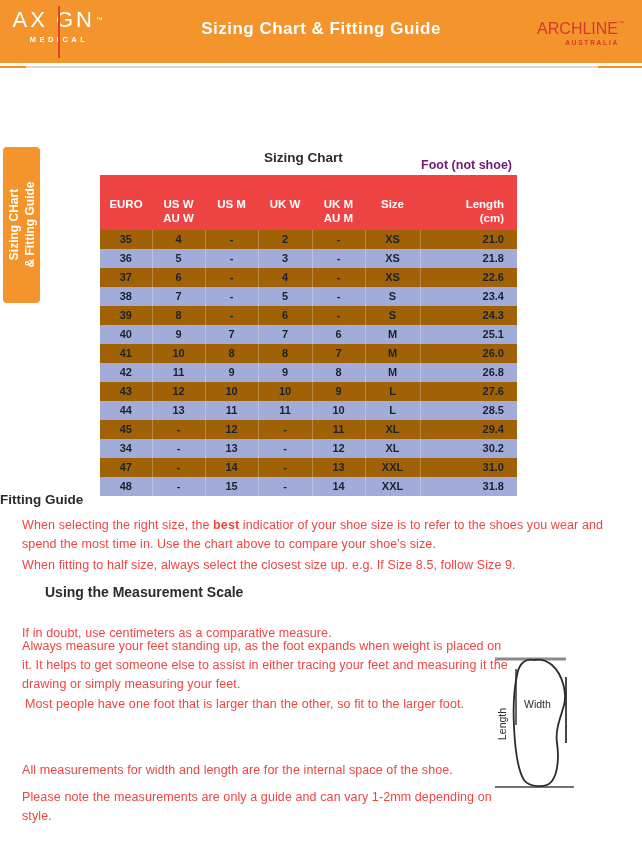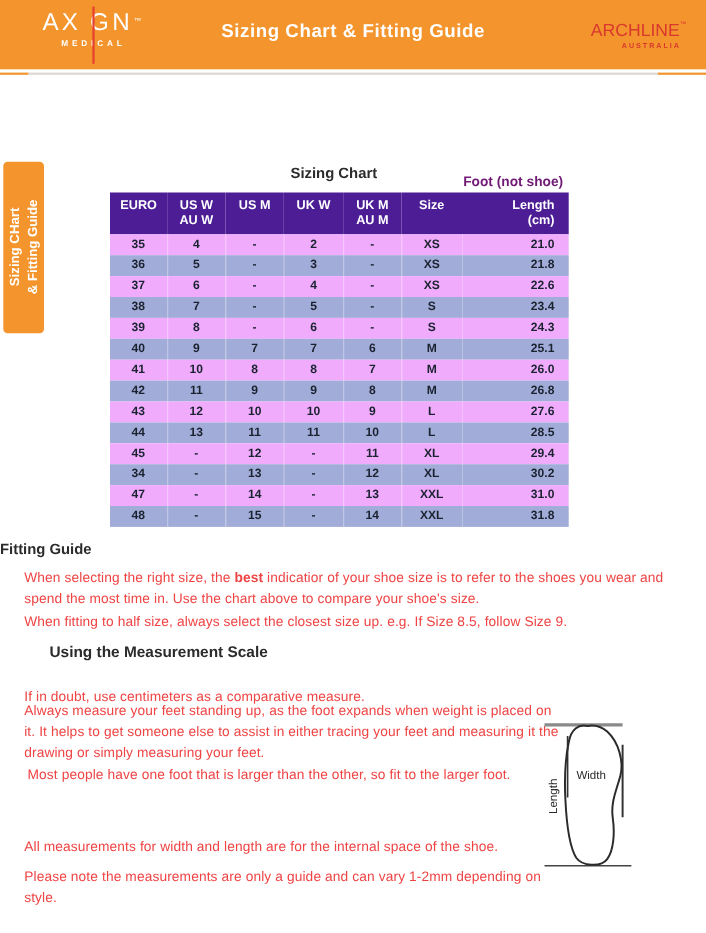--- a/index.html
+++ b/index.html
@@ -11,21 +11,21 @@
     position:relative; width:642px; height:848px;
     background:#ffffff; overflow:hidden;
   }
 
   
   .header {
     position:absolute; left:0; top:0; width:642px; height:63px;
     background:#F3942C;
   }
   .axign-logo {
-    position:absolute; left:32px; top:9px; width:106px;
+    position:absolute; left:6px; top:9px; width:106px;
     color:#ffffff; text-align:center;
   }
   .axign-row1 {
     display:flex; justify-content:center; align-items:flex-end;
     font-size:22px; letter-spacing:3px; font-weight:400; line-height:1;
   }
   .axign-gap { display:inline-block; width:8px; }
   .axign-tm { font-size:6.5px; vertical-align:top; margin-left:1px; transform:translateY(-8px); }
   .axign-bar {
     position:absolute; left:52px; top:-3px; width:2px; height:52px;
@@ -69,31 +69,31 @@
   }
   .foot-note {
     position:absolute; left:100px; top:158px; width:412px;
     text-align:right; font-size:12.5px; font-weight:bold; color:#701a75;
   }
   table.sizing {
     position:absolute; left:100px; top:175px; width:417px;
     border-collapse:collapse; table-layout:fixed;
   }
   table.sizing thead th {
-    background:#4c1d95; color:#ffffff; font-size:11.5px; font-weight:bold;
-    vertical-align:top; padding:5px 0 4px 0; line-height:1.25; text-align:center;margin-top:48px;
+    background:#ef4444; color:#ffffff; font-size:11.5px; font-weight:bold;
+    vertical-align:top; padding:22px 0 4px 0; line-height:1.25; text-align:center;margin-top:48px;
   }
   table.sizing thead th.col-length { text-align:right; padding-right:13px; }
   table.sizing td {
     height:19px; font-size:11px; font-weight:bold; color:#1a2230;
     text-align:center; padding:0; line-height:19px;
   }
   table.sizing td.col-length { text-align:right; padding-right:13px; }
   table.sizing td + td { border-left:1px solid rgba(255,255,255,0.25); }
-  tr.row-blue td { background:#f0abfc; }
+  tr.row-blue td { background:#a16207; }
   tr.row-lav  td { background:#A2ACD8; }
 
   
   .h-center {
     position:absolute; left:0; right:0; text-align:left;
     font-size:13.5px; font-weight:bold; color:#2b2b2b;
   }
   .para {
     position:absolute; left:22px; font-size:12.5px; color:#ef4444;
     line-height:1.5; letter-spacing:0.1px;

